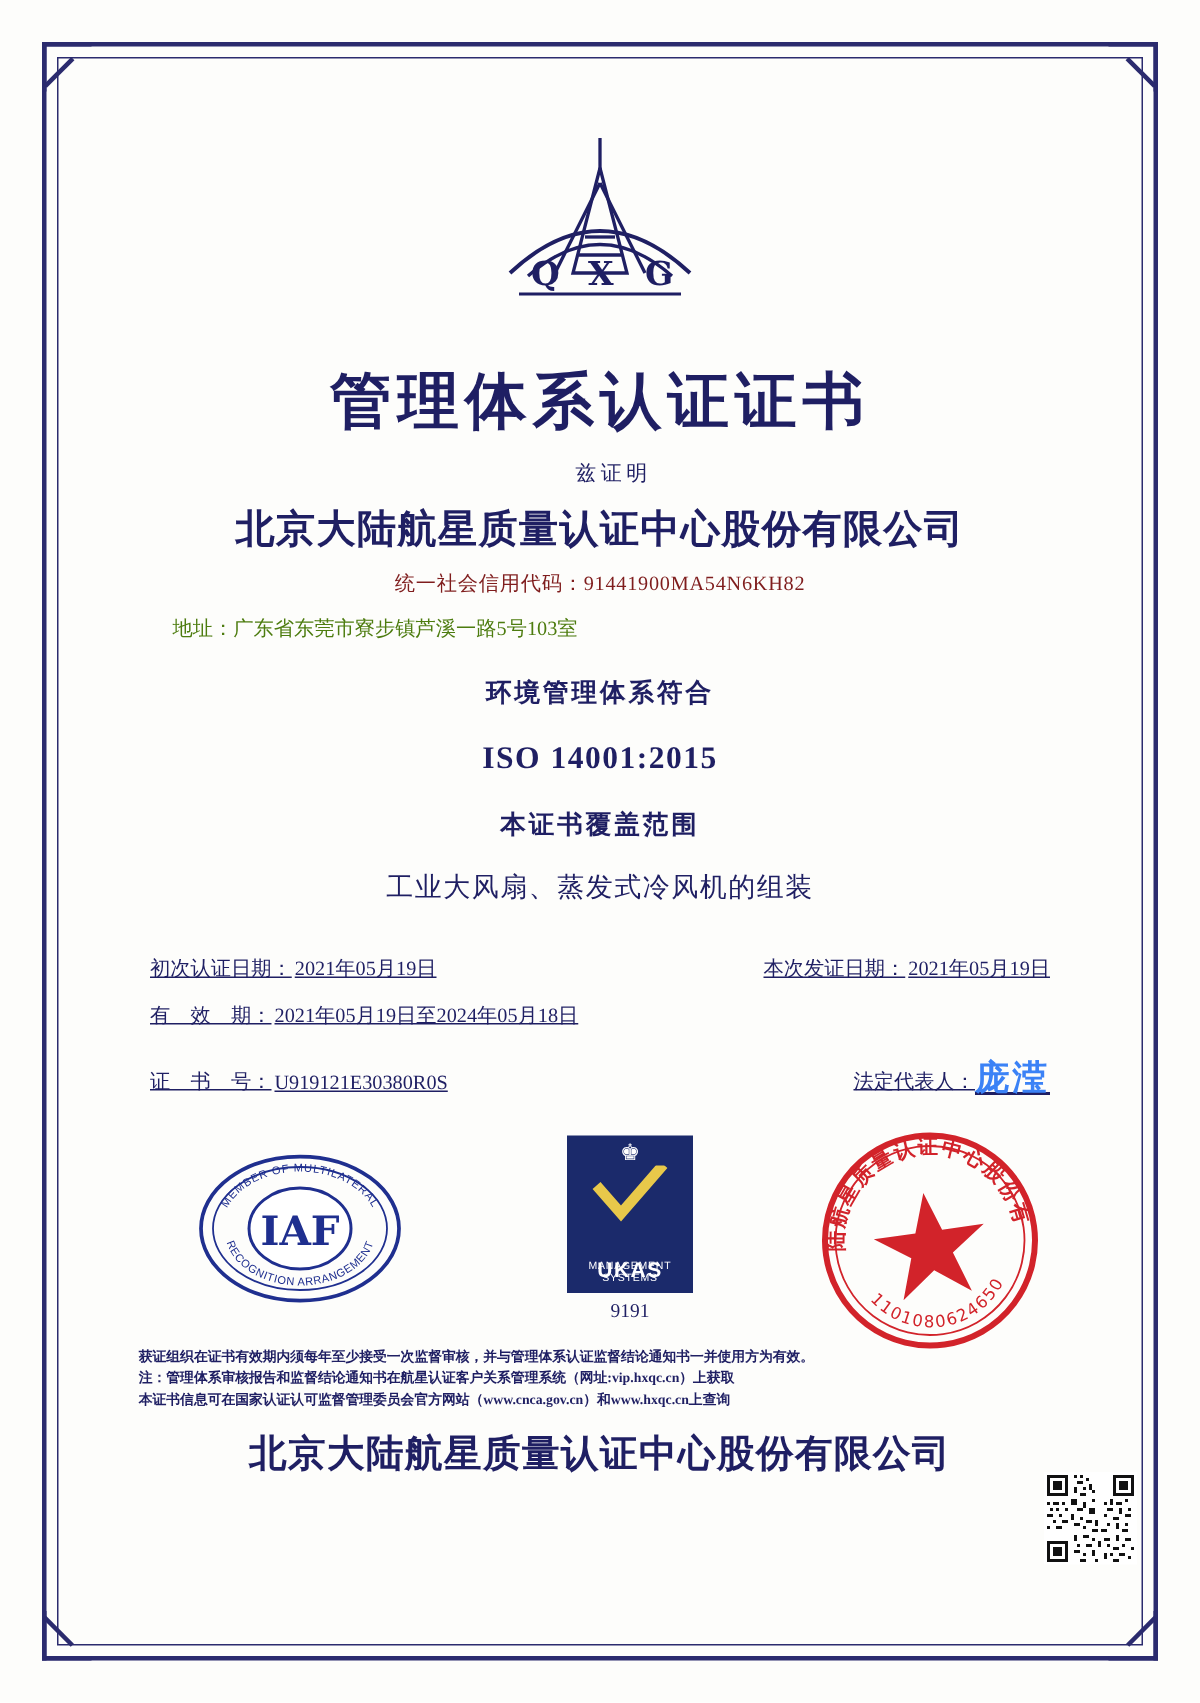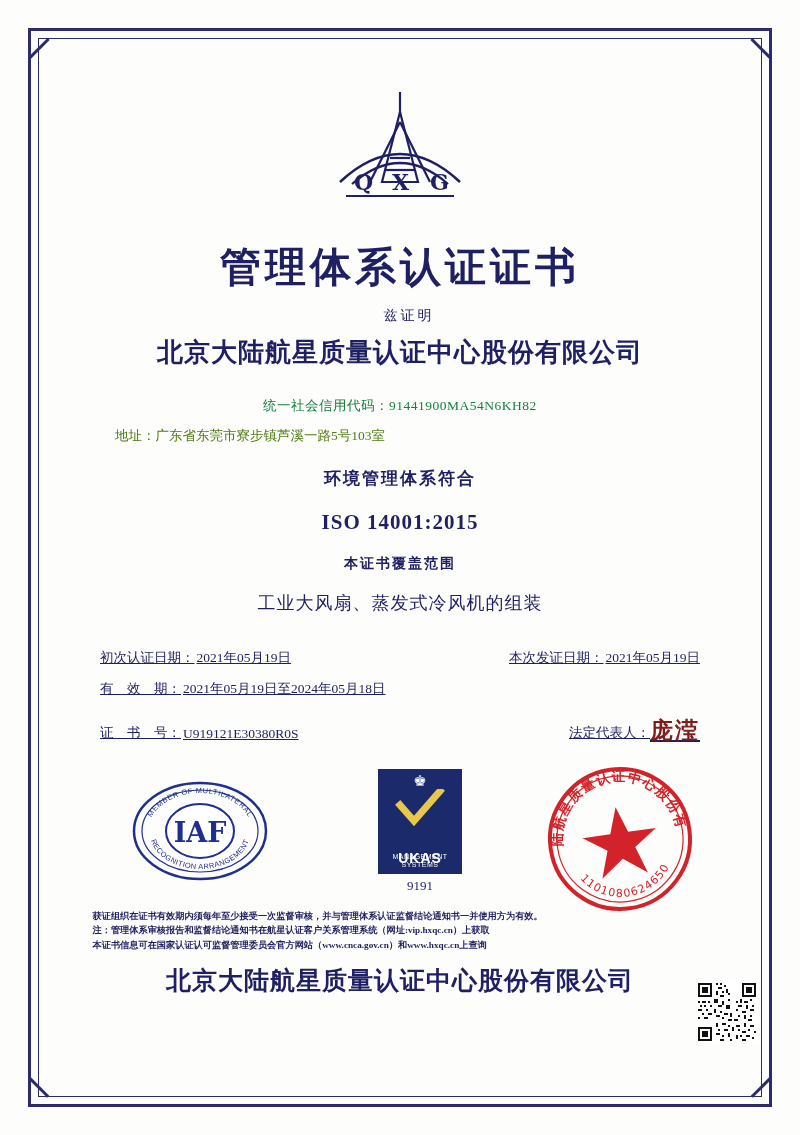--- a/index.html
+++ b/index.html
@@ -100,24 +100,24 @@
   .company-name {
     margin-top: 10px;
     font-size: 26px;
     font-weight: bold;
     letter-spacing: 1px;
     color: #1f1f63;
     text-align: center;
   }
 
   .credit-code {
-    margin-top: 27px;
+    margin-top: 10px;
     font-size: 13.5px;
     letter-spacing: 0.5px;
-    color: #15803d;
+    color: #7f1d1d;
   }
 
   .address {
     margin-top: 12px;
     font-size: 13.5px;
     color: #4d7c0f;
     align-self: flex-start;
     margin-left: 55px;
   }
 
@@ -133,21 +133,21 @@
     margin-top: 20px;
     font-family: "Liberation Serif", serif;
     font-size: 21px;
     font-weight: bold;
     letter-spacing: 1px;
     color: #1f1f63;
   }
 
   .coverage-label {
     margin-top: 20px;
-    font-size: 14px;
+    font-size: 17px;
     letter-spacing: 2px;
     font-weight: bold;
     color: #1f1f63;
   }
 
   .coverage-text {
     margin-top: 18px;
     font-size: 18px;
     letter-spacing: 1px;
     color: #1f1f63;
@@ -174,21 +174,21 @@
   }
   .d-label {
     display: inline-block;
   }
   .d-value { margin-left: 2px; }
   .signature {
     font-family: "DejaVu Serif", serif;
     font-size: 23px;
     font-weight: bold;
     letter-spacing: 2px;
-    color: #7f1d1d;
+    color: #3b82f6;
     position: relative;
     top: 4px;
   }
 
   
   .marks {
     position: relative;
     width: 100%;
     height: 140px;
     margin-top: 14px;

